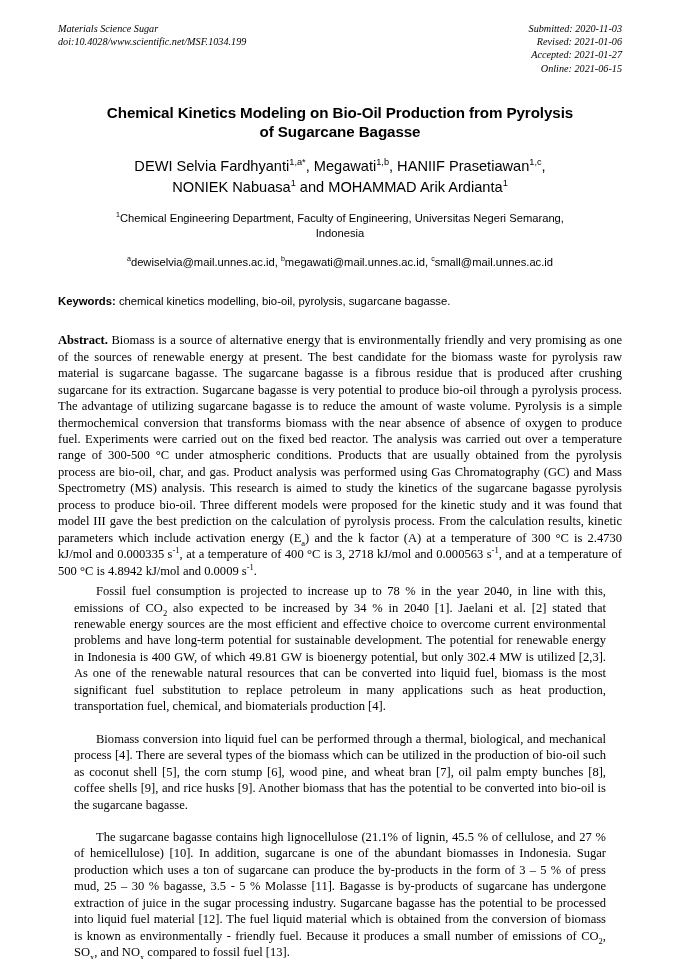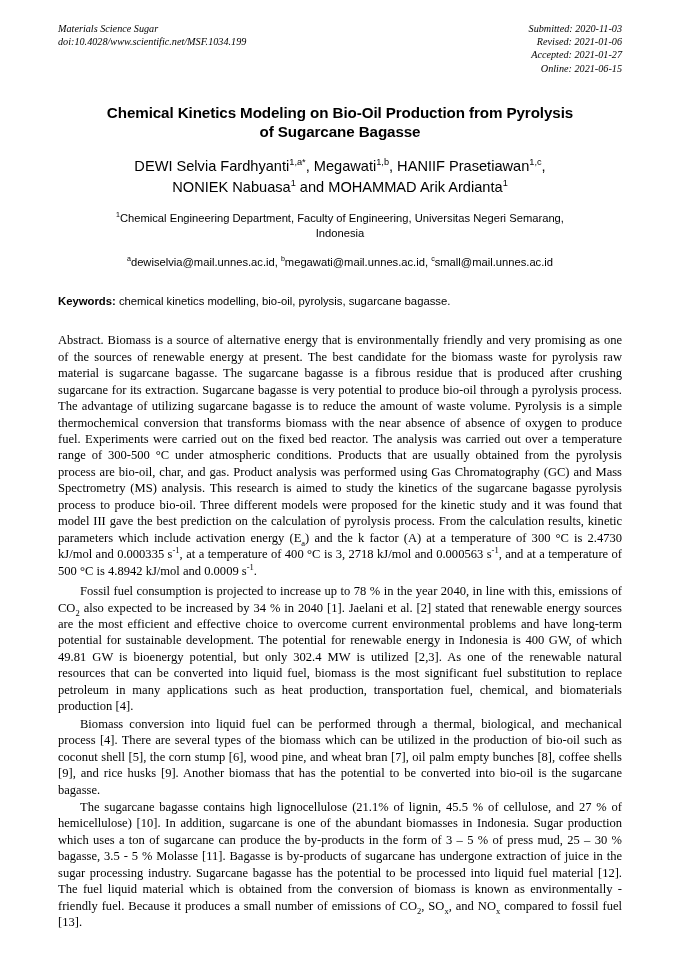--- a/index.html
+++ b/index.html
@@ -90,38 +90,38 @@
   .keywords .kw-label { font-weight: bold; }
 
   
   .abstract {
     font-size: 12.55px;
     line-height: 16.45px;
     text-align: justify;
     margin-top: 23px;
     text-justify: inter-word;
   }
-  .abstract .ab-label { font-weight: normal; }
+  .abstract .ab-label { font-weight: bold; }
 
   
   .section-heading {
     font-weight: bold;
     font-size: 12.2px;
     line-height: 16px;
     margin-top: 25px;
     text-align: left;
   }
 
   
   .body-par {
     font-size: 12.55px;
     line-height: 16.45px;
     text-align: justify;
     text-indent: 22px;
-    margin: 0;
+    margin: 16px;
     margin-top: 1px;
   }
   .body-par:first-of-type { margin-top: 4px; }
 
   sub {
     font-size: 0.68em;
     vertical-align: sub;
     line-height: 0;
   }
   sup.inline {

